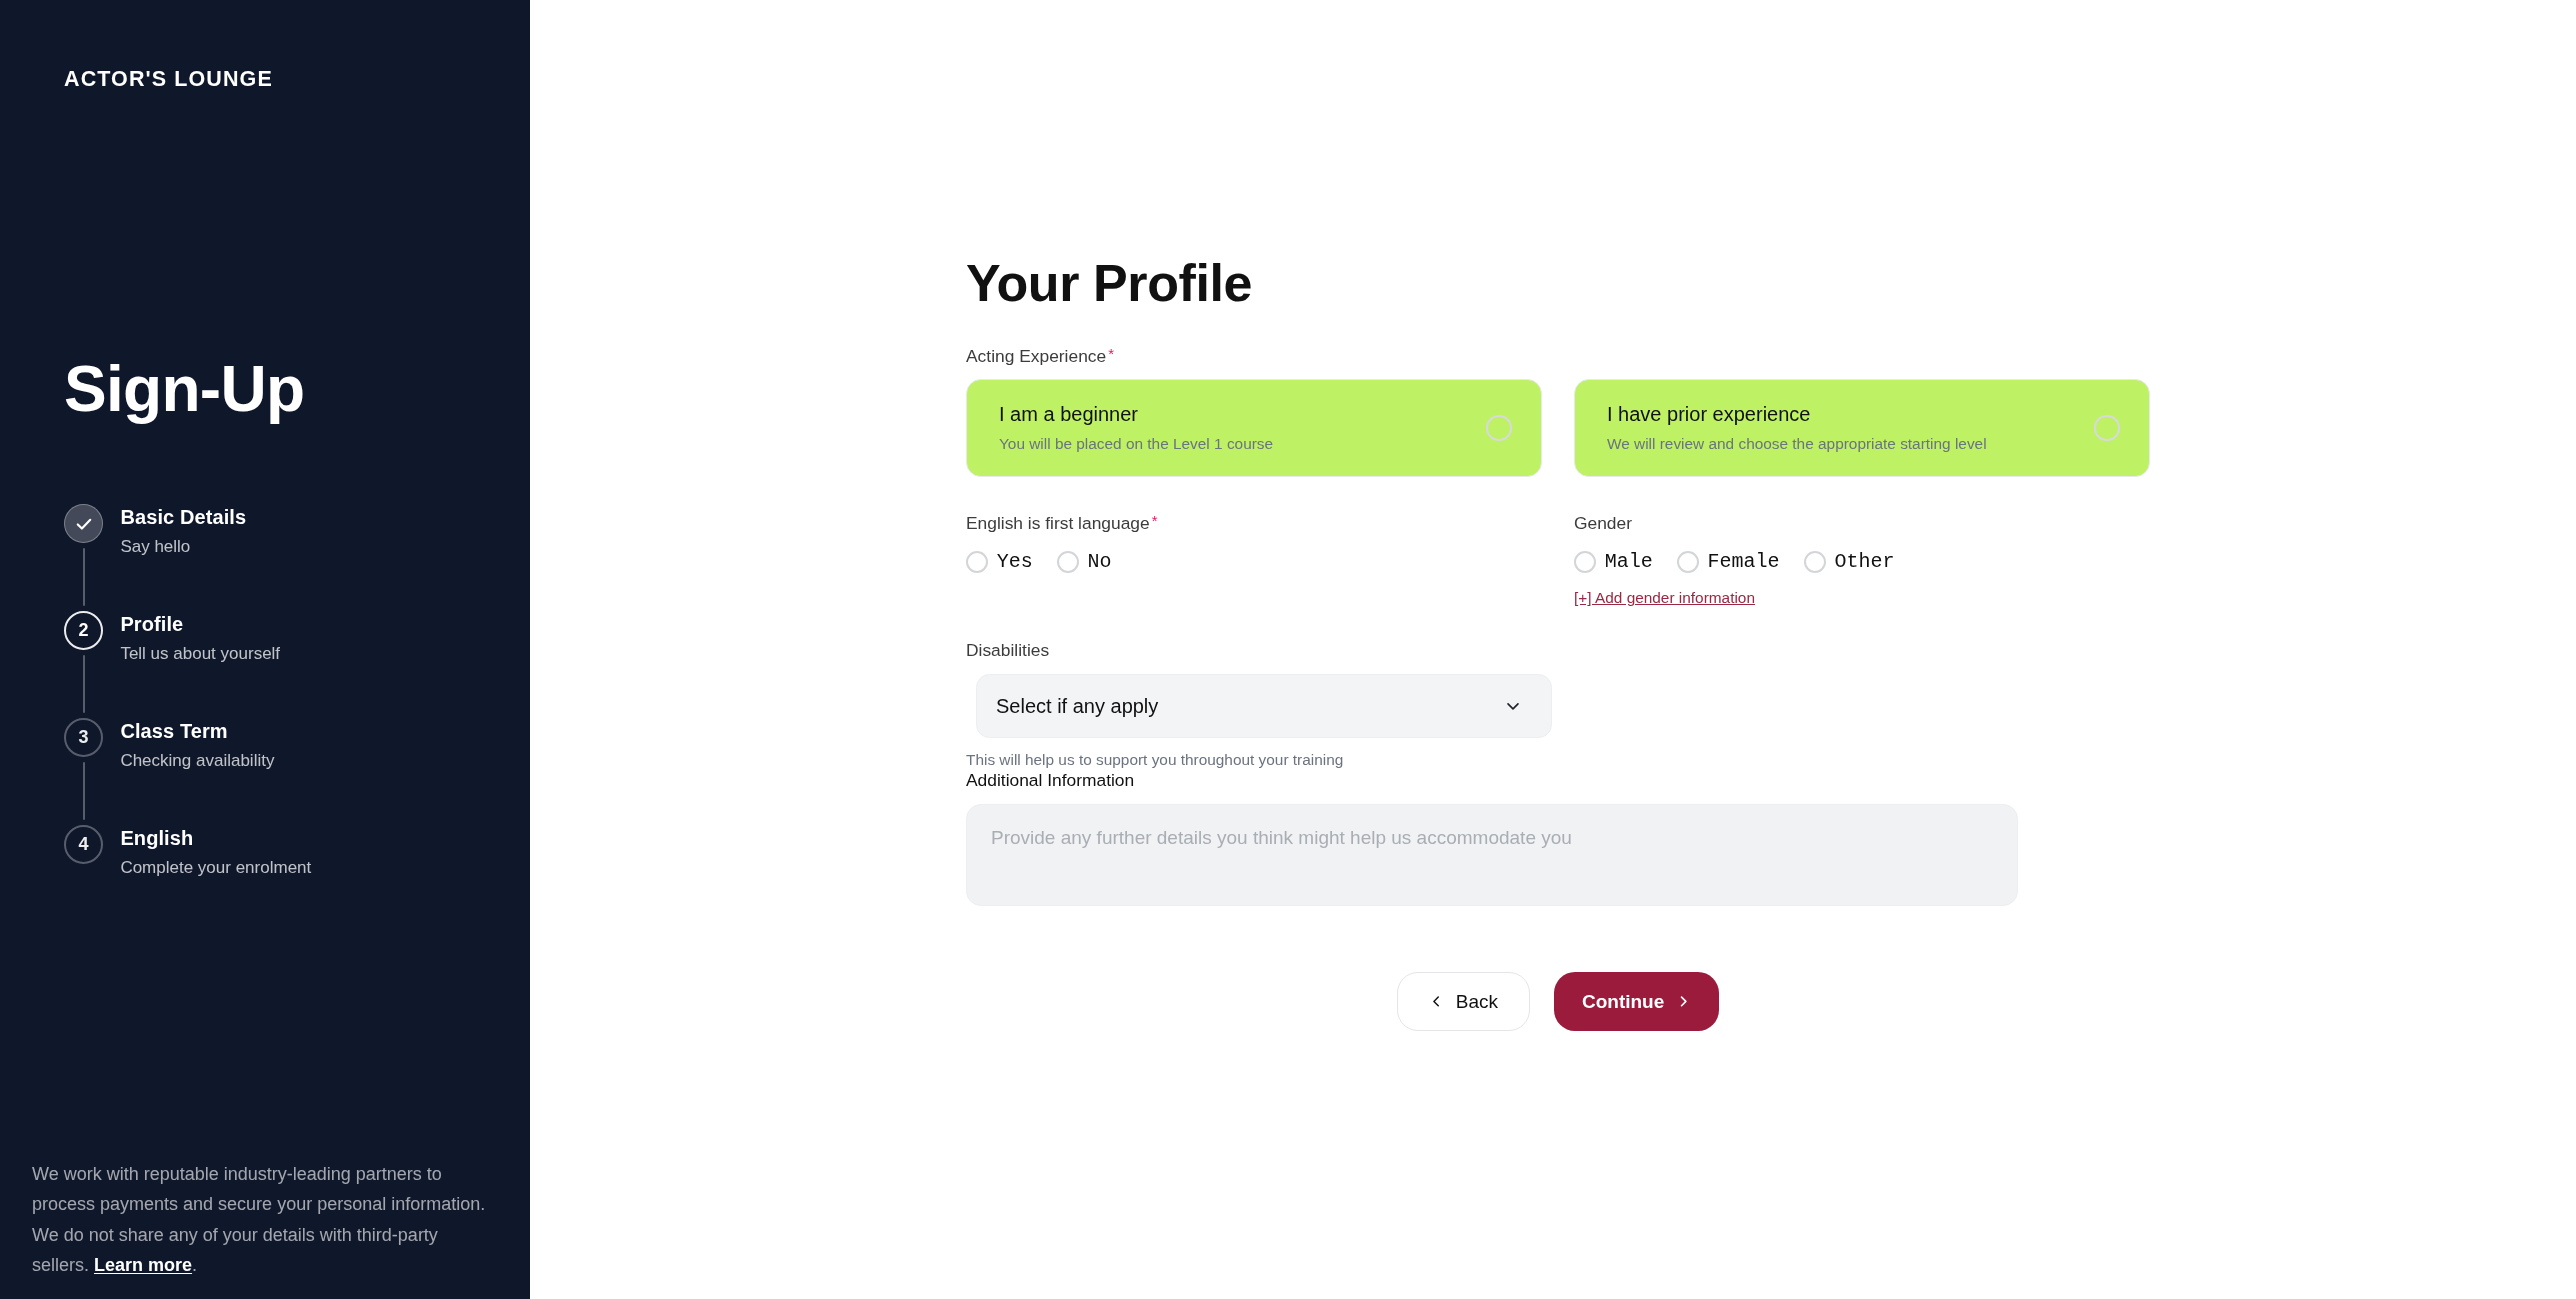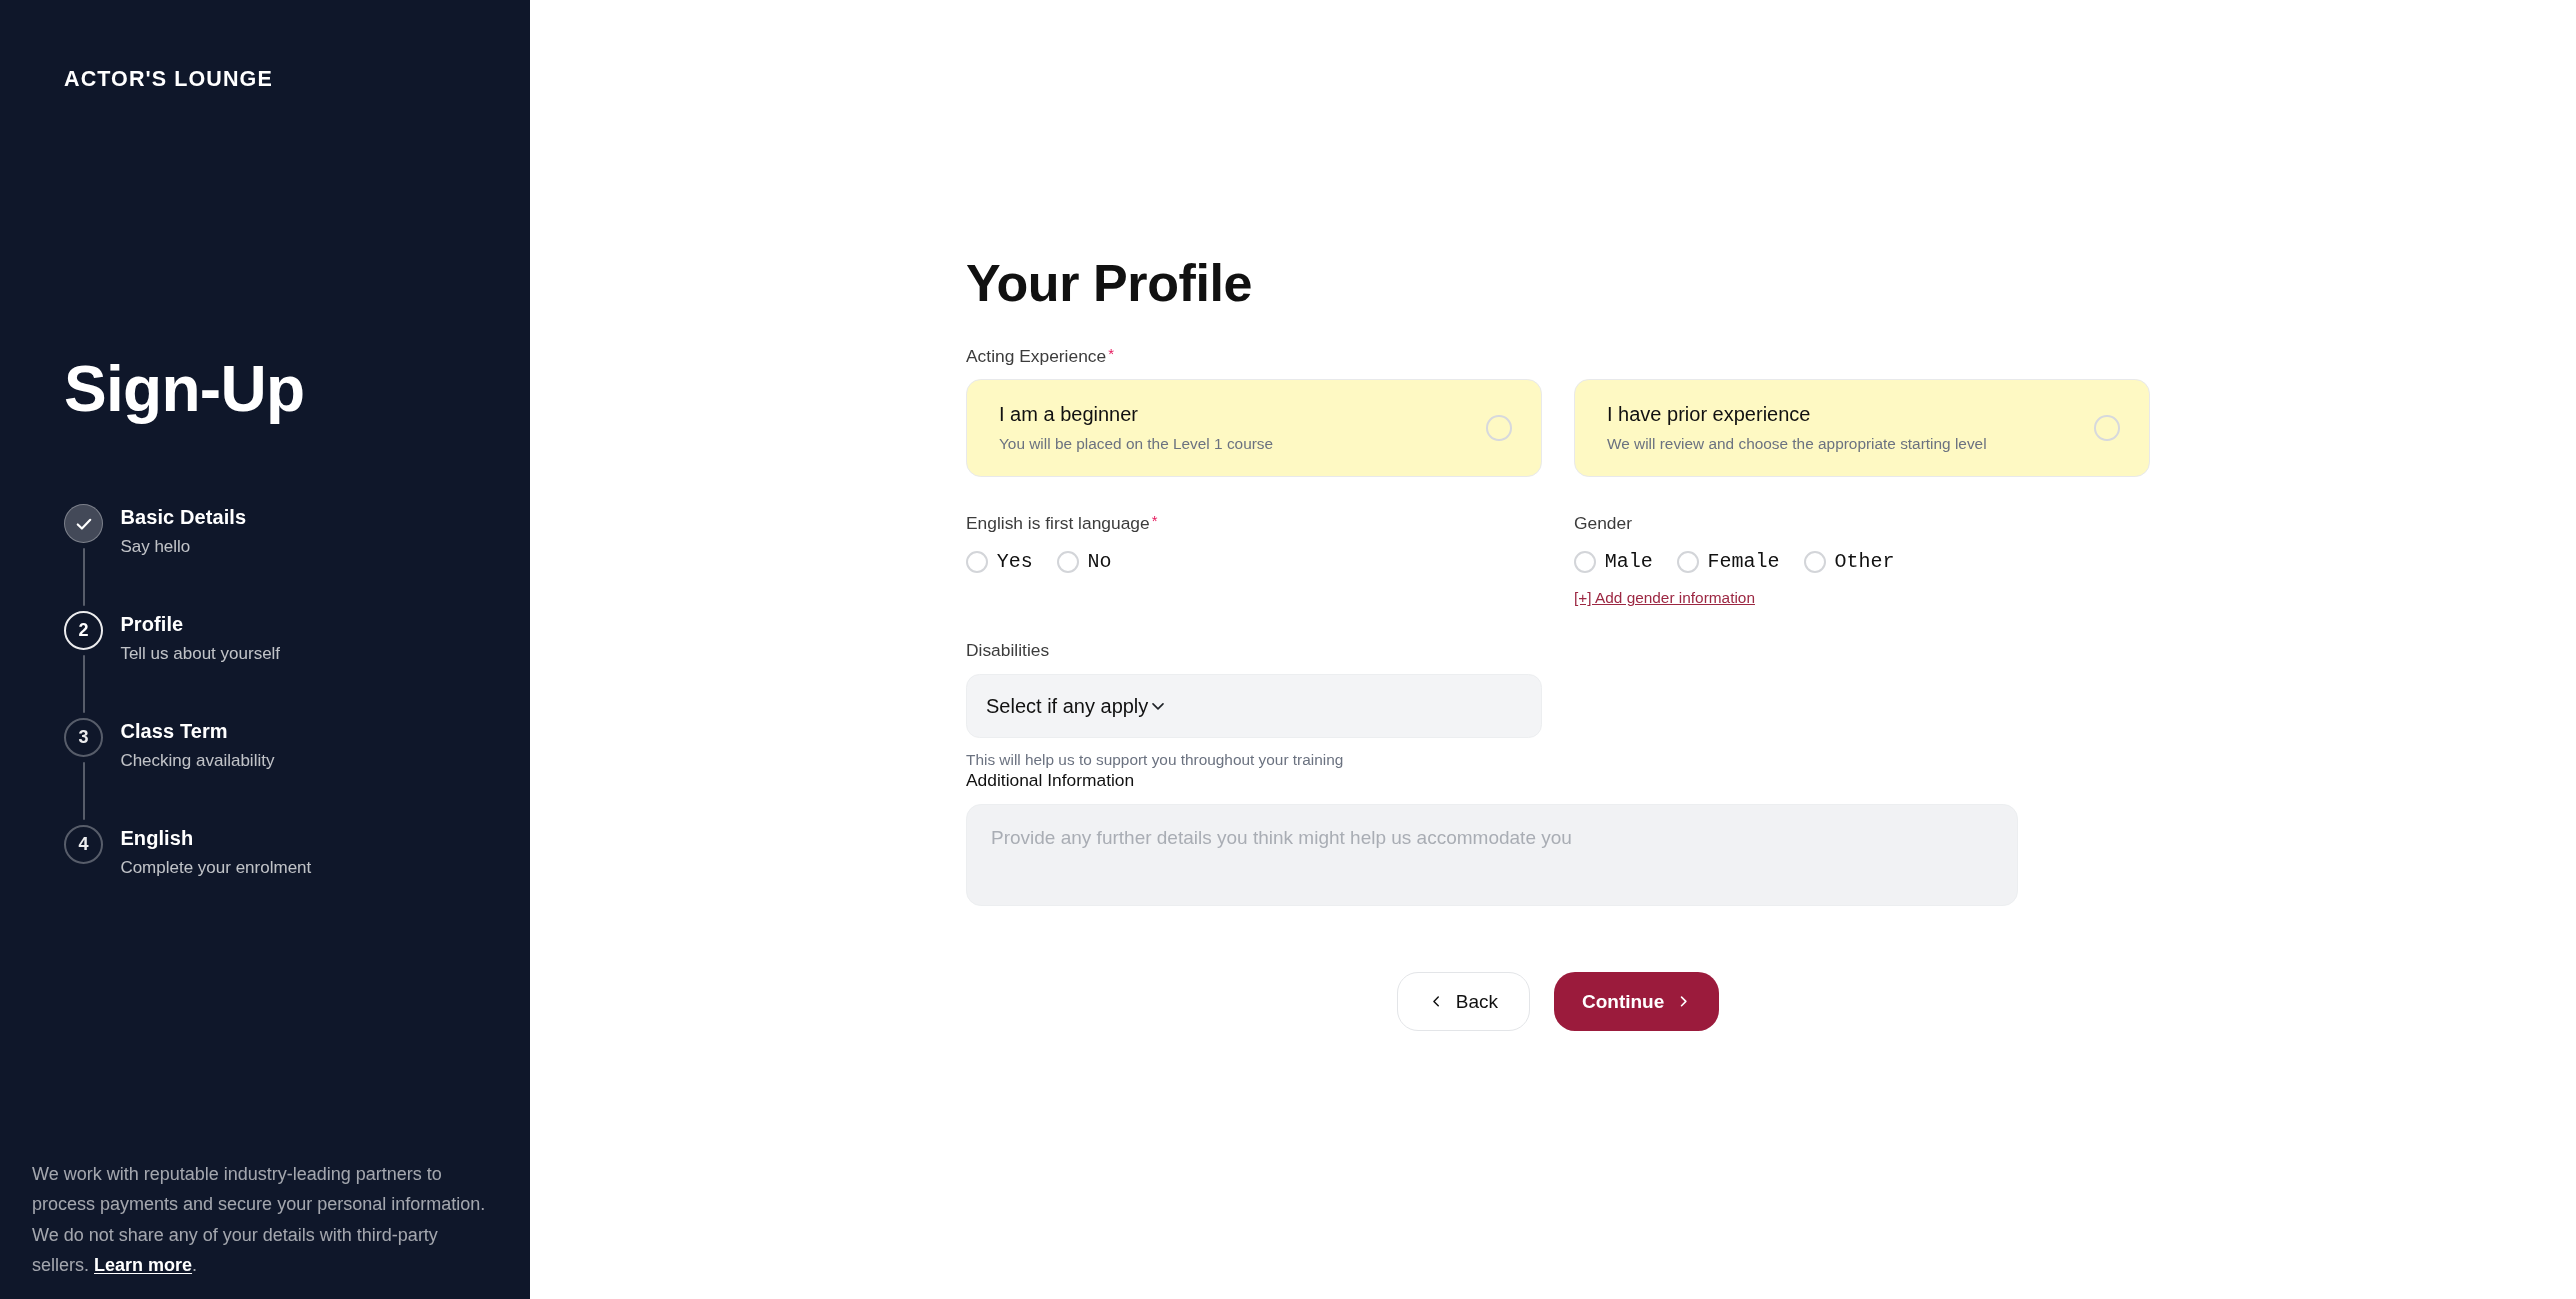--- a/index.html
+++ b/index.html
@@ -183,21 +183,21 @@
     font-size: 17.4px;
     color: #3c3c3c;
     font-weight: 400;
     line-height: 1.2;
   }
   .req { color: #e5175b; font-size: 14.8px; margin-left: 2px; vertical-align: top; }
 
   .option-card {
     margin-top: 12px;
     height: 98px;
-    background: #fef9c3;
+    background: #bef264;
     border: 1.3px solid #e8e9eb;
     border-radius: 14.8px;
     display: flex;
     align-items: center;
     justify-content: space-between;
     padding: 0 29.5px 0 32px;
   }
 
   .option-title {
     font-size: 20px;
@@ -260,22 +260,23 @@
 
   .select-box {
     margin-top: 13.4px;
     height: 64px;
     width: 576px;
     background: #f3f4f6;
     border: 1.3px solid #eceef0;
     border-radius: 13.4px;
     display: flex;
     align-items: center;
-    justify-content: flex-start;
+    justify-content: space-between;
     padding: 0 28px 0 19px;
+    margin-left: 10px;
   }
   .select-value {
     font-size: 20px;
     color: #111111;
   }
   .chev-down { width: 20px; height: 20px; display: block; }
 
   .helper-text {
     margin-top: 13.4px;
     font-size: 15.4px;

